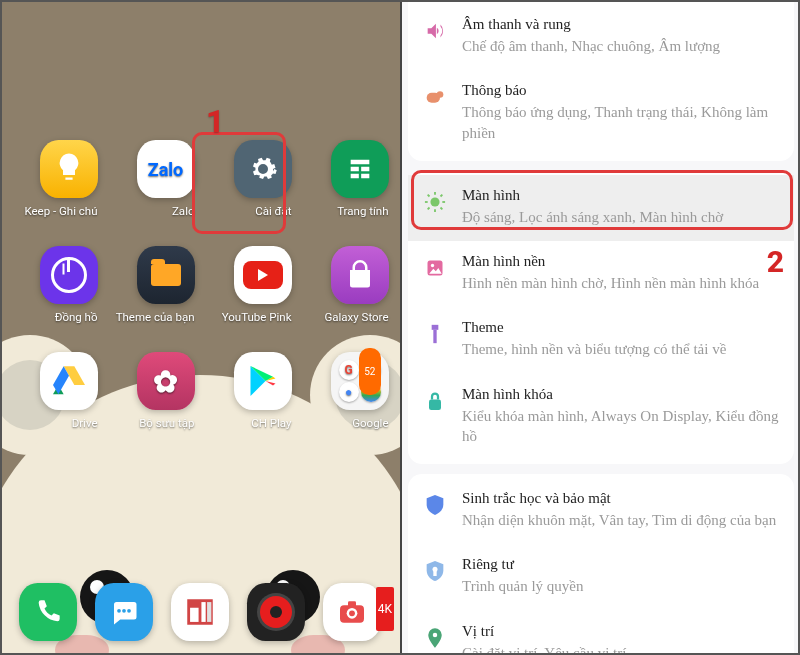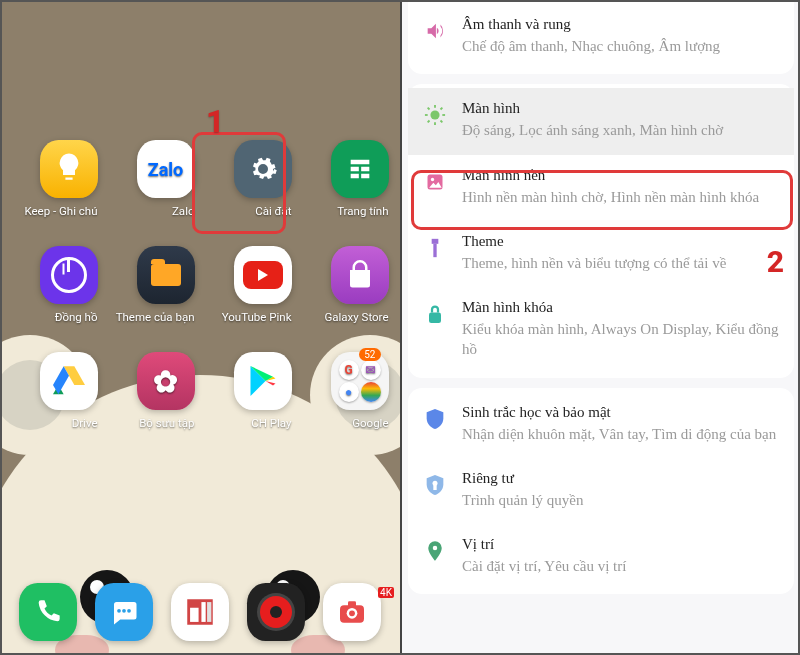--- a/index.html
+++ b/index.html
@@ -166,21 +166,21 @@
   .ic-google .s1 { top:8px; left:8px; color:#ea4335; }
   .ic-google .s2 { top:8px; right:8px; color:#9b59b6; }
   .ic-google .s3 { bottom:8px; left:8px; color:#4285f4; }
   .ic-google .s4 { bottom:8px; right:8px; }
   .badge {
     position:absolute;
     top:-4px; right:8px;
     background:#ff6a00;
     color:#fff;
     font-size:10px;
-    padding:1px 5px;
+    padding:18px 5px;
     border-radius:10px;
     text-shadow:none;
     z-index:3;
   }
 
   .dock {
     position: absolute;
     bottom: 14px;
     left: 0; width: 400px;
     display: flex;
@@ -416,21 +416,21 @@
             <rect x="3" y="3" width="18" height="18" fill="#d14545"></rect>
             <rect x="5" y="9" width="6" height="10" fill="#fff"></rect>
             <rect x="13" y="5" width="3" height="14" fill="#fff"></rect>
             <rect x="17" y="5" width="3" height="14" fill="#e0e0e0"></rect>
           </svg>
       </div>
       <div class="ico d-rec">
         <div style="width:32px;height:32px;border-radius:50%;background:#e61e1e;display:flex;align-items:center;justify-content:center;box-shadow:0 0 0 3px #444">
             <div style="width:12px;height:12px;border-radius:50%;background:#222"></div>
           </div>
-        <div style="position:absolute;top:4px;right:6px;background:#e61e1e;color:#fff;font-size:10px;padding:0 2px;border-radius:2px">4K</div>
+        <div style="position:absolute;top:4px;right:6px;background:#e61e1e;color:#fff;font-size:12px;padding:15px 2px;border-radius:2px">4K</div>
       </div>
       <div class="ico d-camera">
         <svg width="32" height="32" viewBox="0 0 24 24">
             <rect x="3" y="7" width="18" height="13" rx="3" fill="#e84c4c"></rect>
             <circle cx="12" cy="13" r="4" fill="#fff"></circle>
             <circle cx="12" cy="13" r="2.2" fill="#e84c4c"></circle>
             <rect x="9" y="4" width="6" height="4" rx="1" fill="#e84c4c"></rect>
           </svg>
       </div>
     </div>
@@ -441,20 +441,32 @@
       <div class="card top">
         <div class="row">
           <div class="ricon">
             <svg width="22" height="22" viewBox="0 0 24 24">
                 <path fill="#d66aa8" d="M4 9v6h4l5 5V4L8 9H4zm12 3a4 4 0 0 0-2-3.5v7A4 4 0 0 0 16 12zm2-7v2a8 8 0 0 1 0 10v2a10 10 0 0 0 0-14z"></path>
               </svg>
           </div>
           <div class="txts">
             <div class="title">Âm thanh và rung</div>
             <div class="desc">Chế độ âm thanh, Nhạc chuông, Âm lượng</div>
+          </div>
+        </div>
+        <div class="row">
+          <div class="ricon">
+            <svg width="20" height="16" viewBox="0 0 24 18">
+                <rect x="2" y="4" width="16" height="12" rx="6" fill="#e8906c"></rect>
+                <circle cx="18" cy="6" r="4" fill="#e8906c"></circle>
+              </svg>
+          </div>
+          <div class="txts">
+            <div class="title">Thông báo</div>
+            <div class="desc">Thông báo ứng dụng, Thanh trạng thái, Không làm phiền</div>
           </div>
         </div>
       </div>
 
       <div class="card">
         <div class="row hl">
           <div class="ricon">
             <svg width="22" height="22" viewBox="0 0 24 24">
                 <circle cx="12" cy="12" r="5" fill="#7bc76a"></circle>
                 <g stroke="#7bc76a" stroke-width="2">

